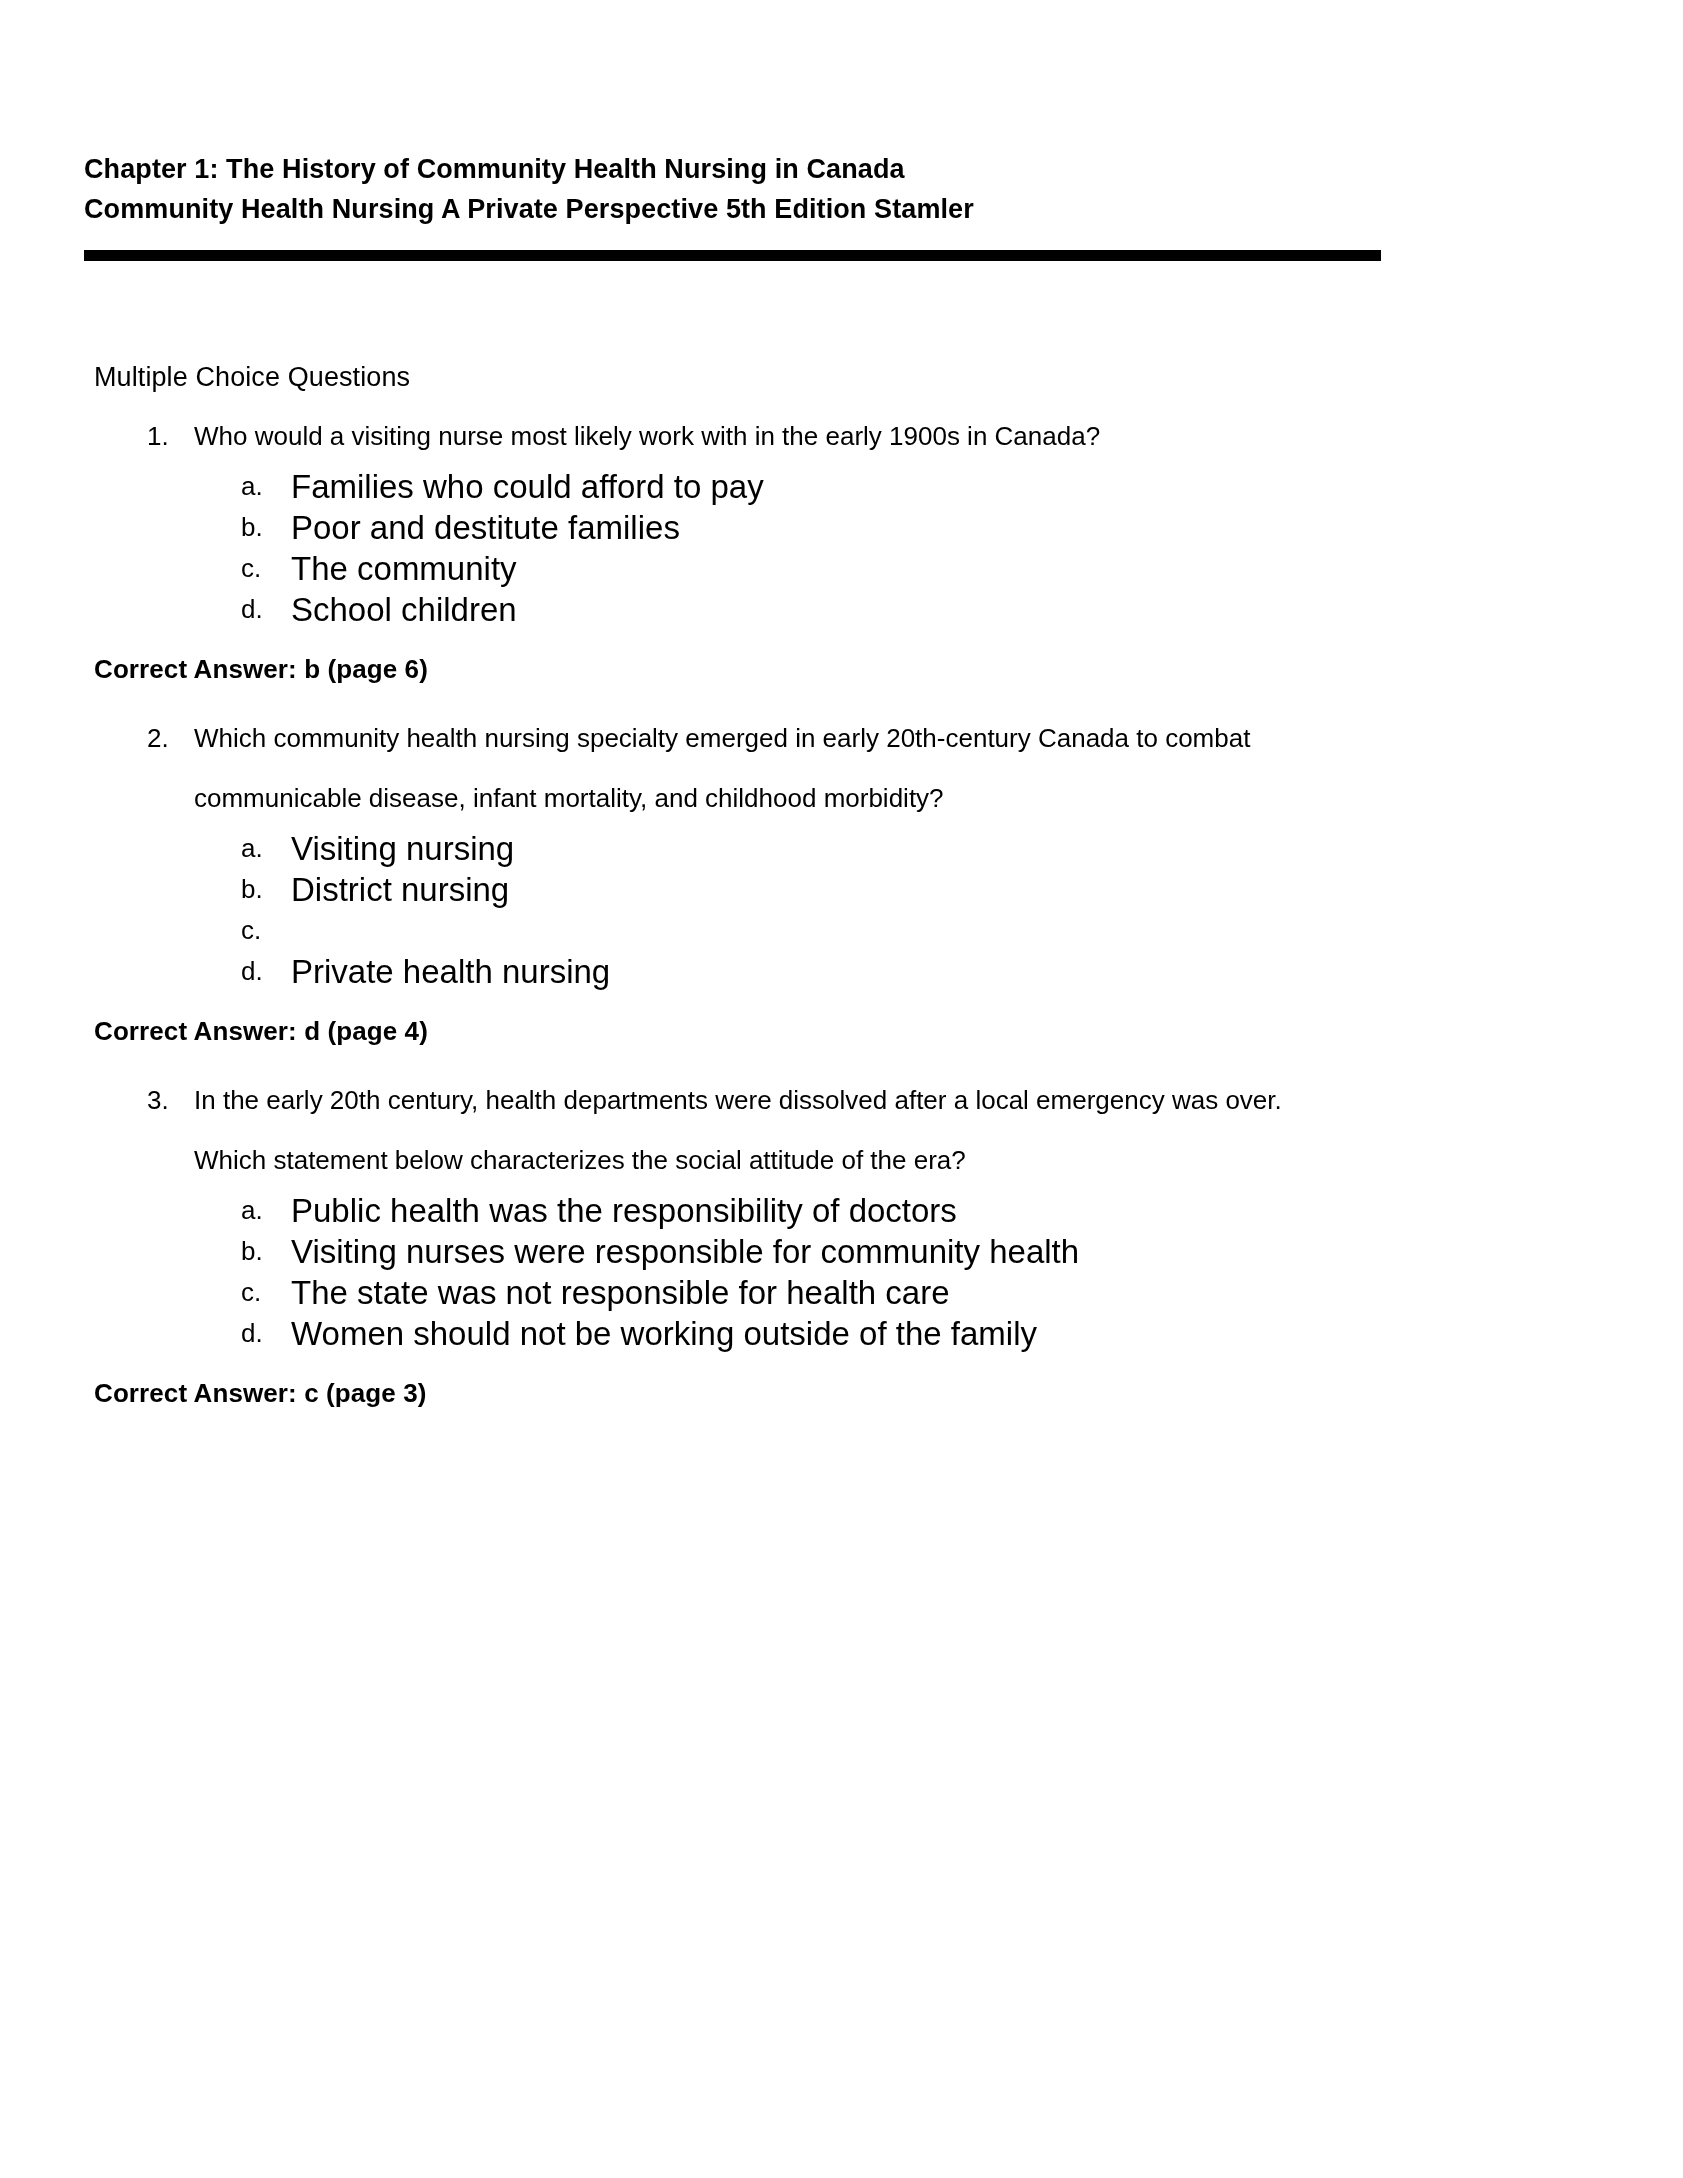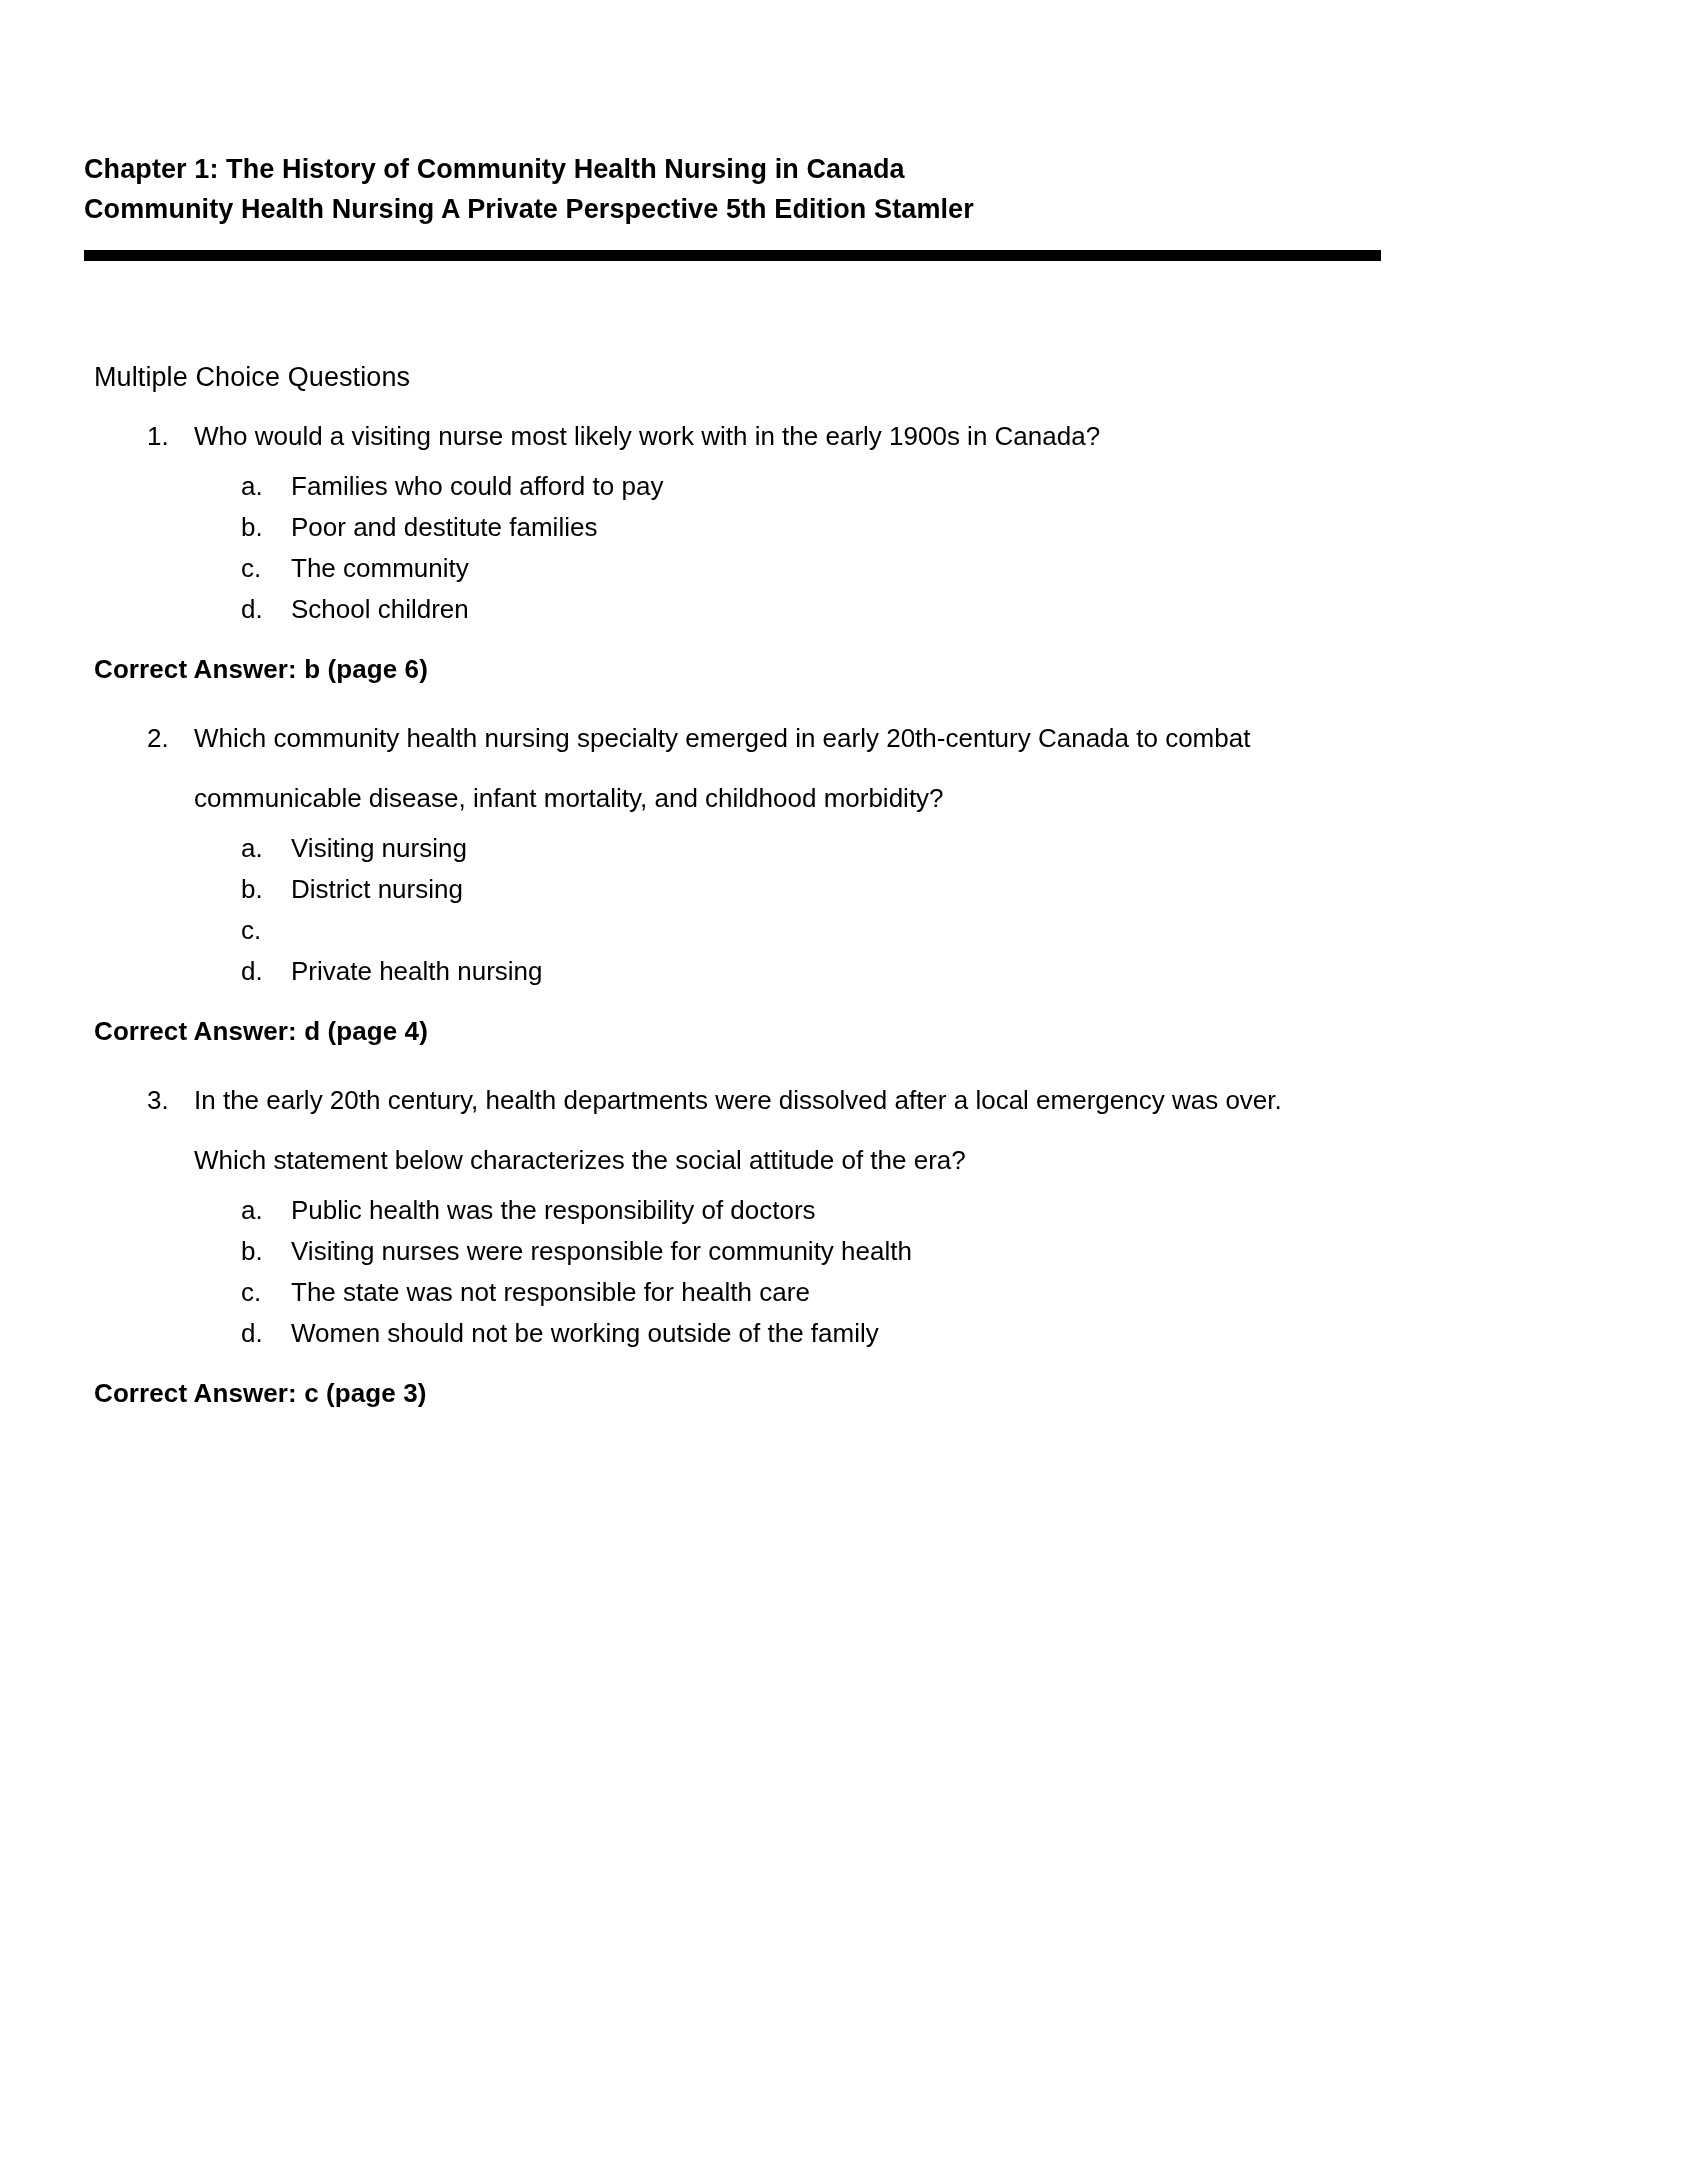--- a/index.html
+++ b/index.html
@@ -114,21 +114,21 @@
   }
   .opt-letter {
     flex: 0 0 auto;
     width: 50px;
     font-size: 26px;
     line-height: 41px;
     text-align: left;
   }
   .opt-text {
     flex: 1 1 auto;
-    font-size: 26px;
+    font-size: 33px;
     line-height: 41px;
   }
 
   .answer-line {
     padding-left: 94px;
     font-size: 26px;
     font-weight: bold;
     line-height: 40px;
     letter-spacing: 0.1px;
     margin-top: 19px;

